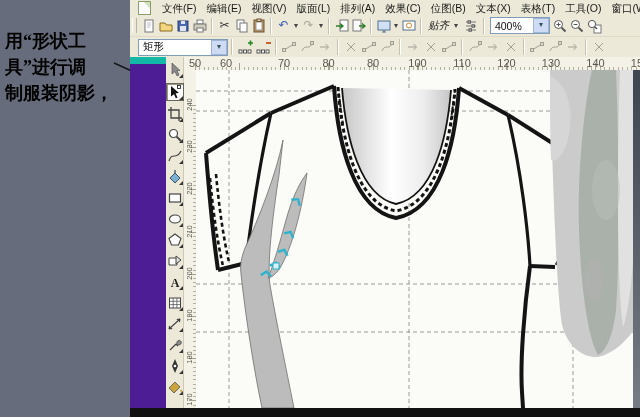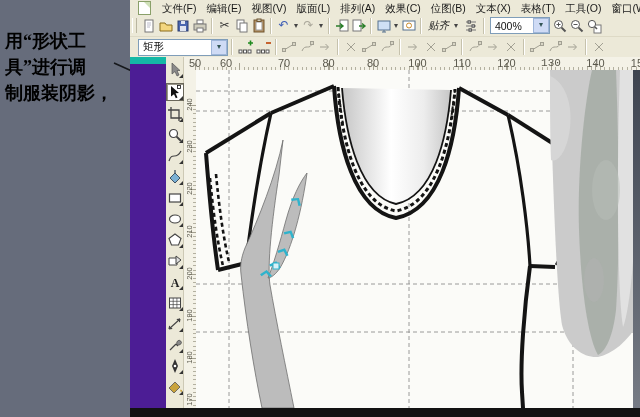--- a/index.html
+++ b/index.html
@@ -351,21 +351,21 @@
 
     <div class="hruler" id="hruler">
         <span class="rl" style="left: 11px;">50</span>
         <span class="rl" style="left: 42px;">60</span>
         <span class="rl" style="left: 100px;">70</span>
         <span class="rl" style="left: 144.5px;">80</span>
         <span class="rl" style="left: 189px;">80</span>
         <span class="rl" style="left: 233.5px;">100</span>
         <span class="rl" style="left: 278px;">110</span>
         <span class="rl" style="left: 322.5px;">120</span>
-        <span class="rl" style="left: 367px; font-family: Liberation Mono, monospace;">130</span>
+        <span class="rl" style="left: 367px;">130</span>
         <span class="rl" style="left: 411.5px;">140</span>
         <span class="rl" style="left: 456px;">150</span>
       </div>
     <div class="vruler" id="vruler">
         <span class="rl" style="top: 30px;">240</span>
         <span class="rl" style="top: 72.2px;">230</span>
         <span class="rl" style="top: 114.4px;">220</span>
         <span class="rl" style="top: 156.6px;">210</span>
         <span class="rl" style="top: 198.8px;">200</span>
         <span class="rl" style="top: 241px;">190</span>

